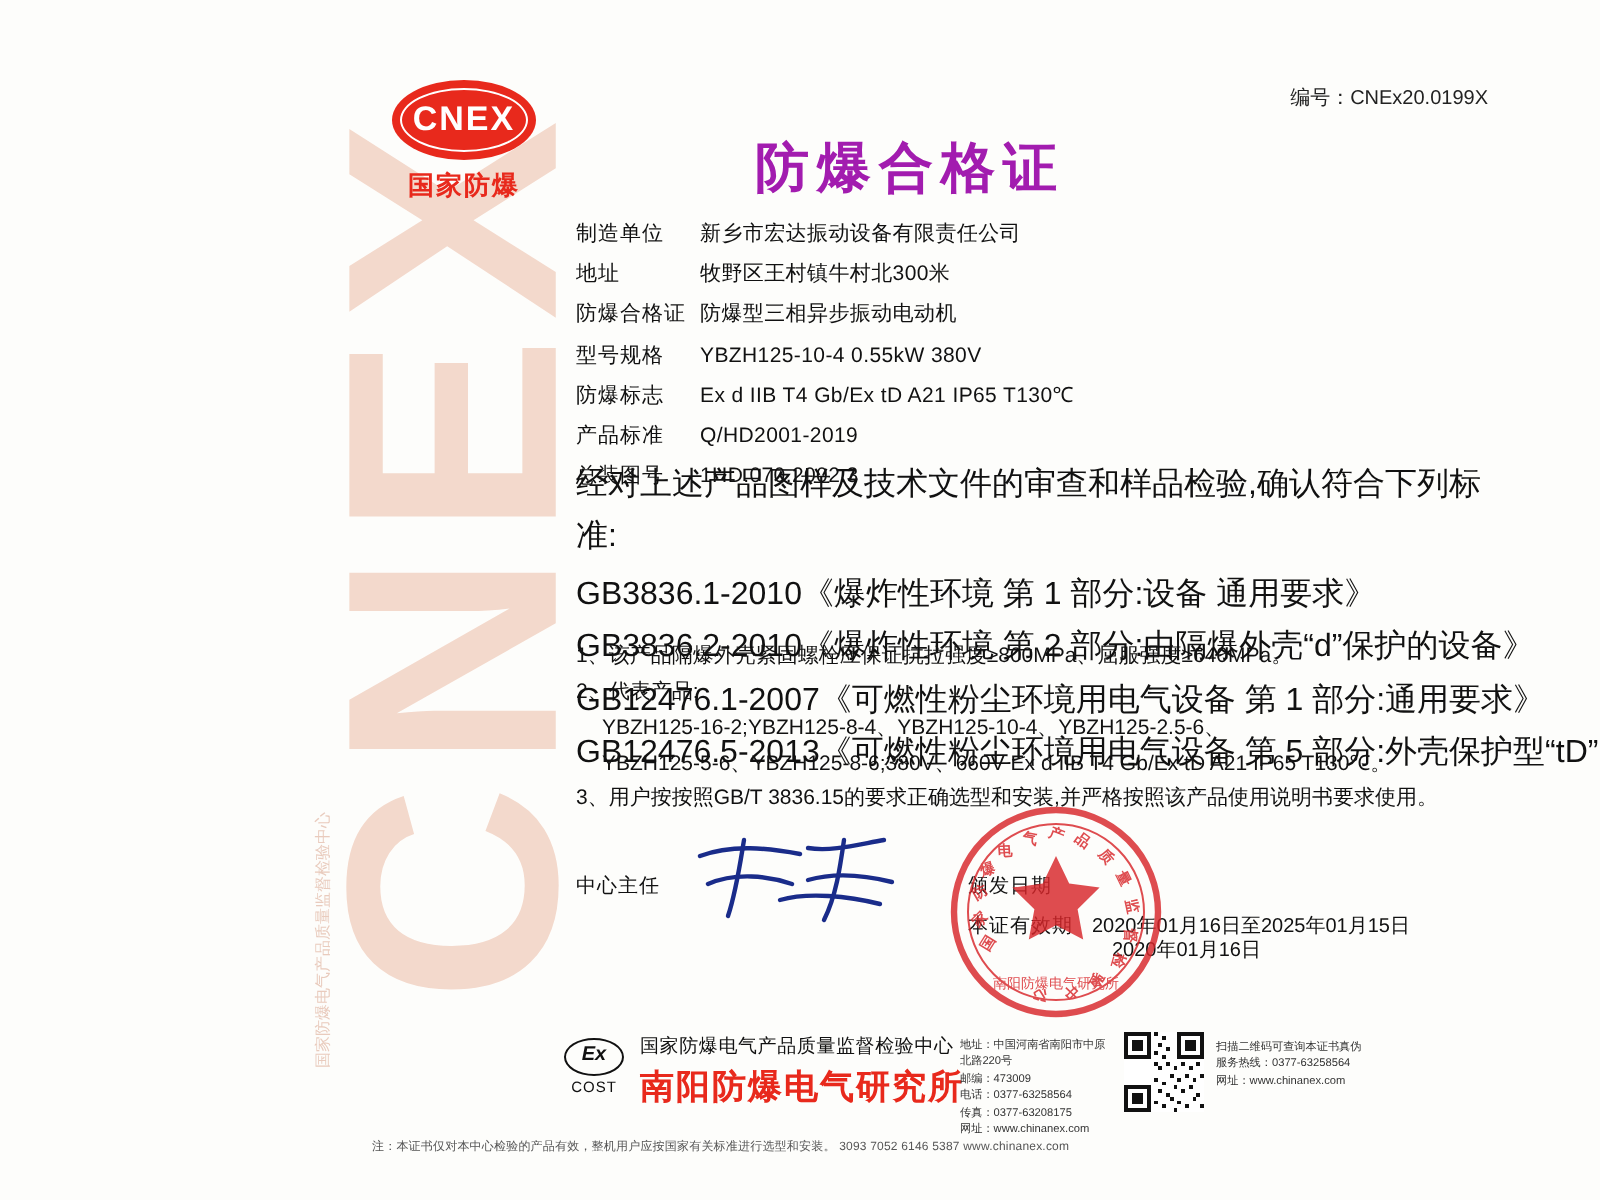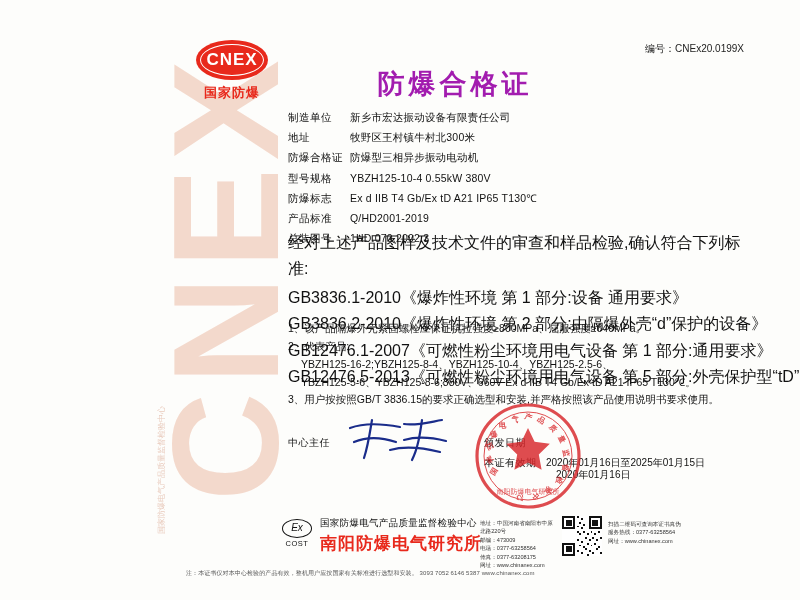--- a/index.html
+++ b/index.html
@@ -223,21 +223,21 @@
     text-align: center;
     font-size: 8px;
     color: #111;
   }
   .ex-oval {
     width: 28px; height: 17px;
     margin: 0 auto;
     border: 1.4px solid #111;
     border-radius: 50%;
     font-size: 10px;
-    font-weight: normal;
+    font-weight: bold;
     line-height: 16px;
     font-style: italic;
   }
   .ex-cost { font-size: 7.5px; letter-spacing: .5px; margin-top: 1px; }
   .org-block {
     position: absolute;
     left: 40px; top: 2px;
   }
   .org-line1 { font-size: 9.5px; color: #111; letter-spacing: .3px; }
   .org-line2 {

